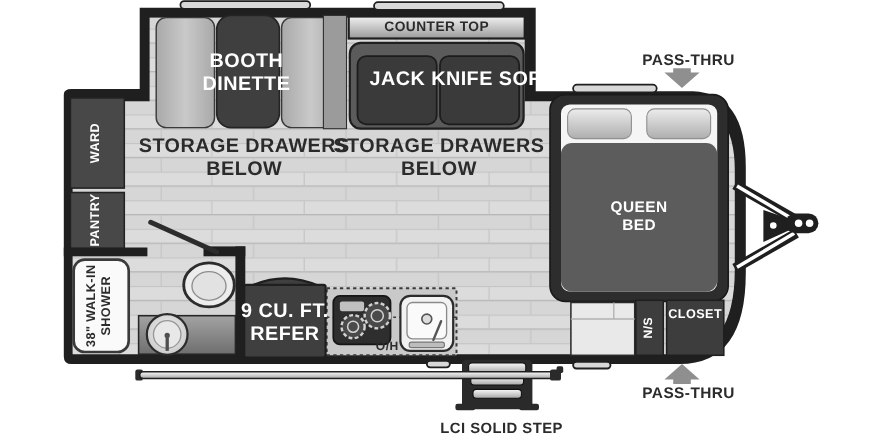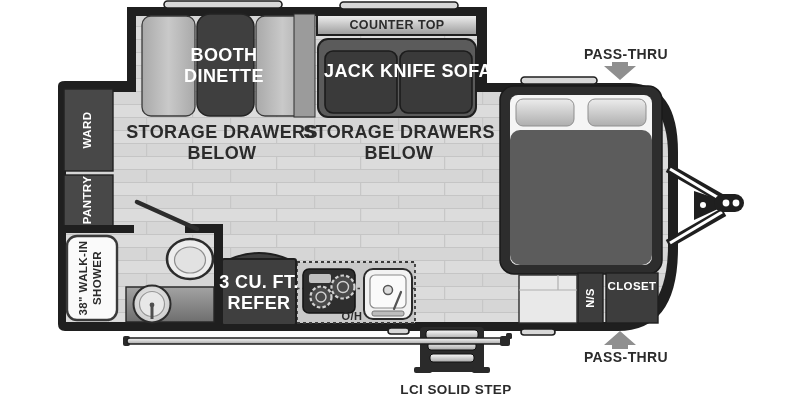--- a/index.html
+++ b/index.html
@@ -165,30 +165,32 @@
     <circle cx="703" cy="205" r="3" fill="#ffffff"></circle>
     <rect x="714" y="194" width="30" height="18" rx="9" fill="#1f1f1f"></rect>
     <circle cx="726" cy="203" r="3.4" fill="#ffffff"></circle>
     <circle cx="736" cy="203" r="3.4" fill="#ffffff"></circle>
   </g>
 </svg>
 
 <div class="lbl s125" style="left:397px;top:25px;">COUNTER TOP</div>
 <div class="lbl light s13" style="left:224px;top:66px;">BOOTH
 DINETTE</div>
-<div class="lbl light s13" style="left:408px;top:72px;">JACK KNIFE SOFA</div>
+<div class="lbl light s13" style="left:420px;top:72px;">JACK KNIFE SOFA</div>
 <div class="lbl s13" style="left:222px;top:143px;">STORAGE DRAWERS
 BELOW</div>
 <div class="lbl s13" style="left:399px;top:143px;">STORAGE DRAWERS
 BELOW</div>
 <div class="lbl light rot s115" style="left:88px;top:130px;">WARD</div>
 <div class="lbl light rot s115" style="left:88px;top:200px;">PANTRY</div>
 <div class="lbl rot s115" style="left:91px;top:278px;">38" WALK-IN
 SHOWER</div>
-<div class="lbl light s13" style="left:259px;top:293px;">3 CU. FT.
+<div class="lbl light s13" style="left:259px;top:293px;">9 CU. FT.
 REFER</div>
 <div class="lbl s11" style="left:352px;top:316px;">O/H</div>
+<div class="lbl light s14" style="left:581px;top:196px;">QUEEN
+BED</div>
 <div class="lbl light rot s11" style="left:590px;top:298px;">N/S</div>
 <div class="lbl light s115" style="left:632px;top:287px;">CLOSET</div>
 <div class="lbl s14" style="left:626px;top:54px;">PASS-THRU</div>
 <div class="lbl s14" style="left:626px;top:357px;">PASS-THRU</div>
 <div class="lbl s135" style="left:456px;top:390px;text-align:center;">LCI SOLID STEP</div>
 </div>
 
 </body></html>

